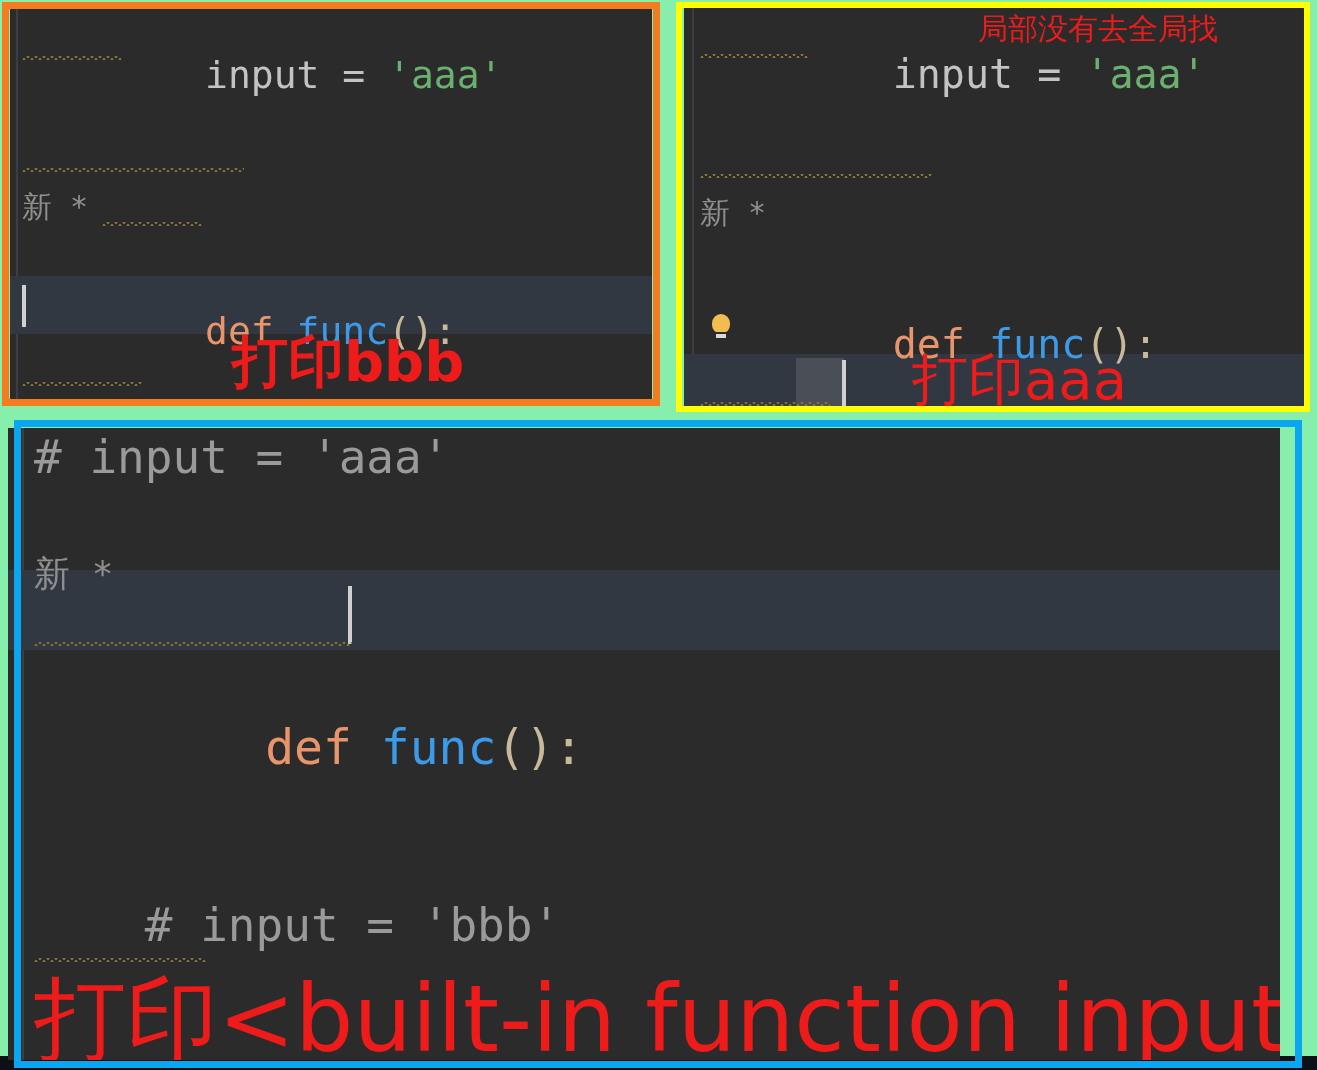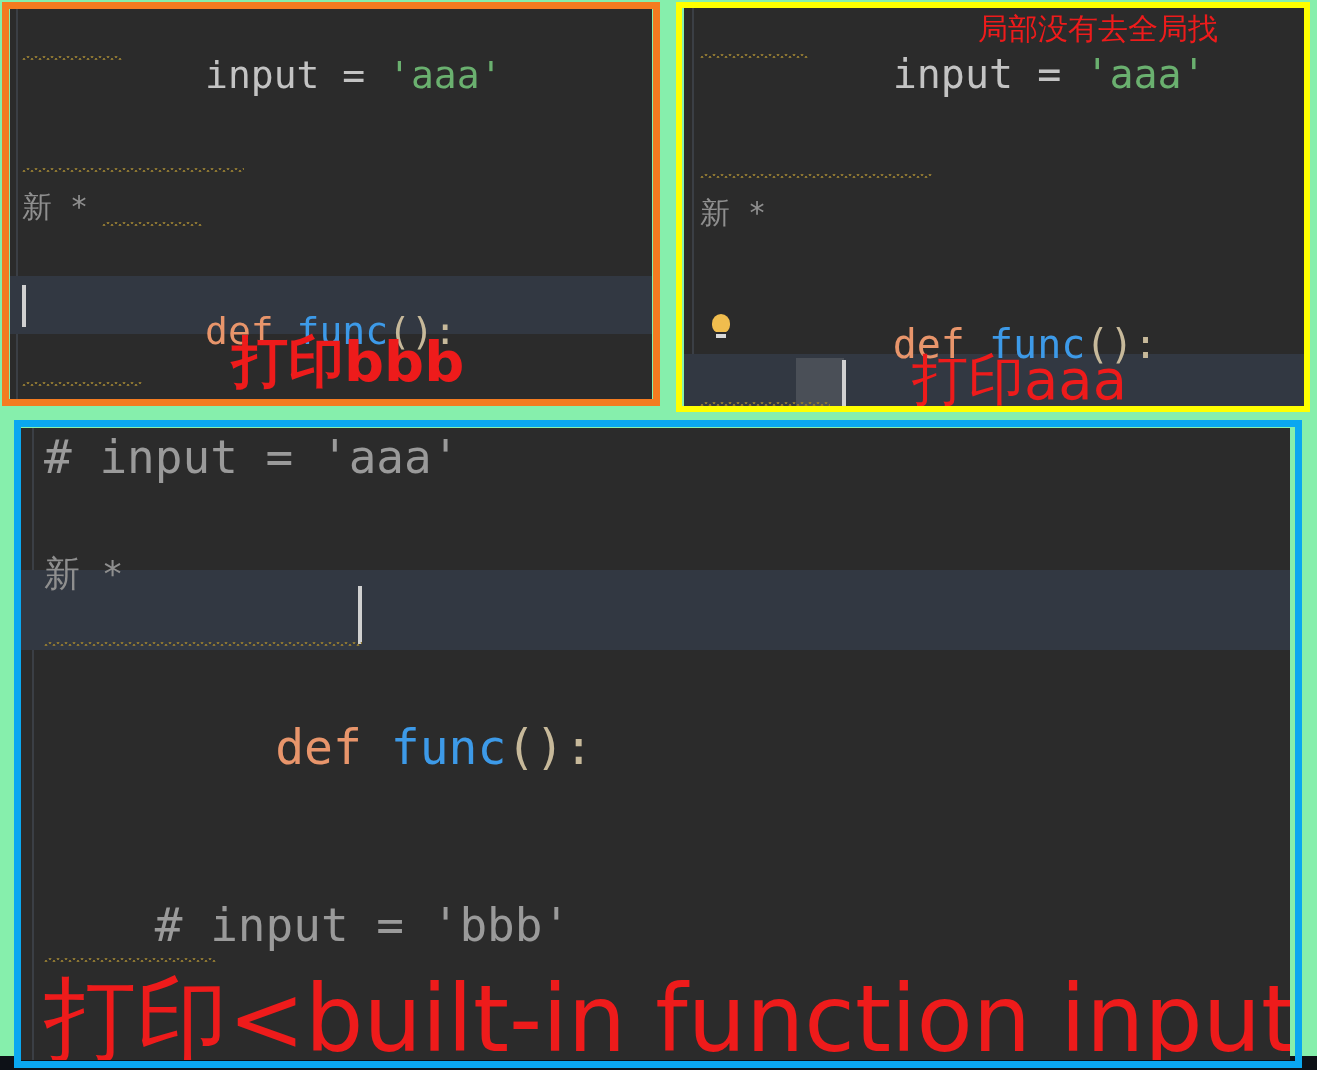--- a/index.html
+++ b/index.html
@@ -175,21 +175,21 @@
       <div class="caret" style="left:158px; top:352px; height:46px;"></div>
       <div class="squig" style="left:16px; top:394px; width:130px;"></div>
 
       <div class="anno" style="left:294px; top:6px; font-size:30px;">局部没有去全局找</div>
       <div class="anno" style="left:228px; top:344px; font-size:56px;">打印aaa</div>
     </div>
   </div>
 
   <div class="outline" style="left:676px; top:2px; width:634px; height:410px; border:6px solid #ffff00;"></div>
 
-  <div class="panel" style="left:18px; top:428px; width:1272px; height:632px;">
+  <div class="panel" style="left:8px; top:428px; width:1272px; height:632px;">
     <div class="panel-inner">
       <div class="gutter" style="left:14px;"></div>
 
       <div class="hl-line" style="top:142px; height:80px;"></div>
 
       <div class="code-line tok-com" style="left:26px; top:6px; font-size:46px;"># input = 'aaa'</div>
 
       <div class="code-line tok-dim" style="left:26px; top:82px; font-size:36px;">新 *</div>
 
       <div class="code-line" style="left:26px; top:165px; font-size:48px;">

